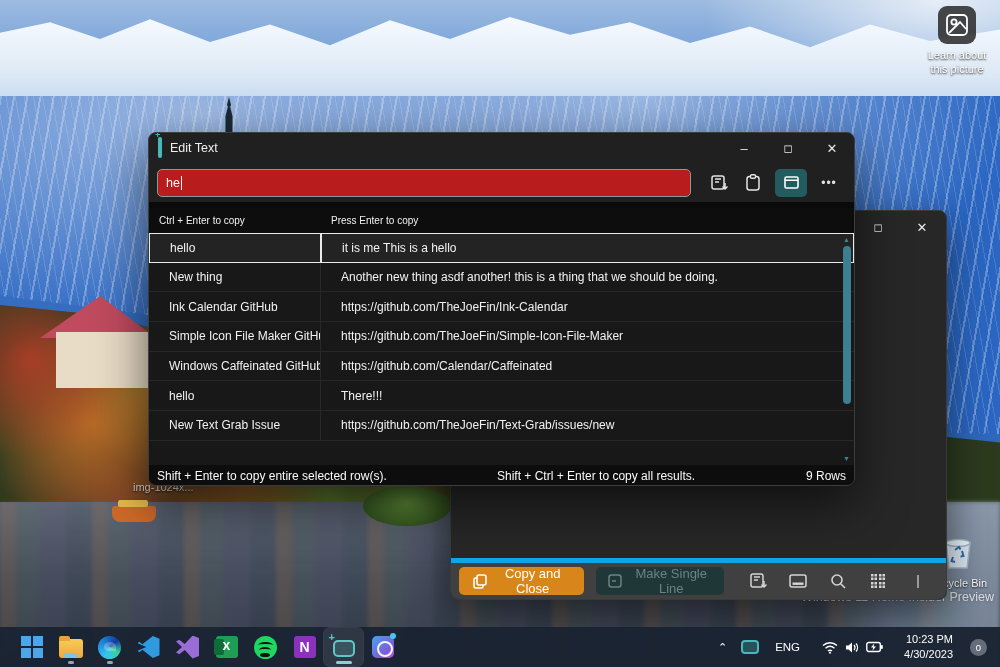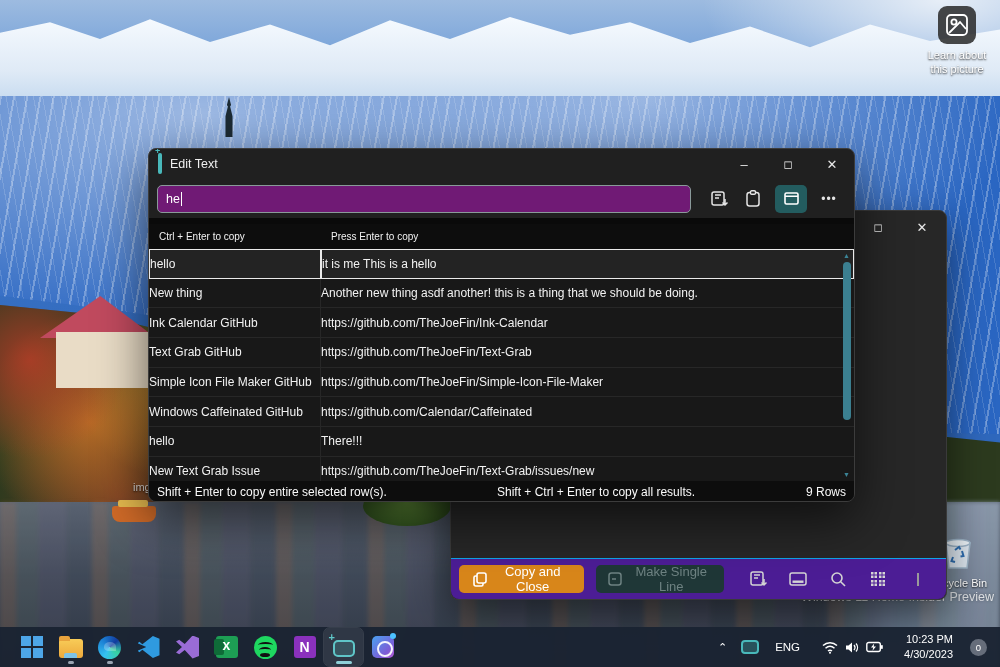--- a/index.html
+++ b/index.html
@@ -67,54 +67,54 @@
   .wm1 { top:590px; } .wm2 { top:607px; }
 
   
   .bg-window { position:absolute; left:450px; top:210px; width:497px; height:390px;
     background:#272727; border-radius:8px; box-shadow:0 14px 40px rgba(0,0,0,.55);
     border:1px solid #3a3a3a; }
   .bg-window .controls { position:absolute; top:0; right:2px; display:flex; }
   .ctrl-btn { width:44px; height:32px; display:flex; align-items:center; justify-content:center;
     color:#e8e8e8; font-size:13px; background:transparent; border:none; }
   .ctrl-max { font-size:11px; }
-  .bottom-bar { position:absolute; left:0; bottom:0; width:100%; height:41px; background:#4c1d95;
-    border-top:1px solid #0ea5e9; border-radius:0 0 8px 8px; display:flex; align-items:center; padding:0 8px; }
+  .bottom-bar { position:absolute; left:0; bottom:0; width:100%; height:41px; background:#404040;
+    border-top:5px solid #0ea5e9; border-radius:0 0 8px 8px; display:flex; align-items:center; padding:0 8px; }
   .btn-orange { height:28px; padding:0 14px; display:flex; align-items:center; gap:8px;
     background:var(--accent-orange); color:#fff; font-size:13px; border:none; border-radius:5px; }
   .btn-teal-dim { height:28px; padding:0 12px; margin-left:12px; display:flex; align-items:center; gap:8px;
     background:#1f3737; color:#6e8282; font-size:13px; border:none; border-radius:5px; }
   .bar-icons { display:flex; margin-left:14px; align-items:center; }
   .bar-icon { width:40px; height:30px; display:flex; align-items:center; justify-content:center; background:none; border:none; }
   .ibar { width:2px; height:13px; background:#9a9a9a; }
 
   
-  .et-window { position:absolute; left:148px; top:148px; width:707px; height:354px;
+  .et-window { position:absolute; left:148px; top:132px; width:707px; height:354px;
     background:#202020; border-radius:8px; box-shadow:0 18px 50px rgba(0,0,0,.6);
     border:1px solid #3c3c3c; color:#f0f0f0; overflow:hidden; }
   .et-title { height:30px; display:flex; align-items:center; padding-left:9px; }
   .et-title .app-icon { margin-right:8px; }
   .tg-frame { width:16px; height:13px; border:2px solid #49b8ba; border-radius:4px; background:rgba(73,184,186,.25); position:relative; }
   .tg-frame::before { content:"+"; position:absolute; left:-5px; top:-9px; color:#49b8ba; font-size:9px; font-weight:bold; }
   .et-title .t-label { font-size:12.5px; }
   .et-title .controls { margin-left:auto; display:flex; }
   .et-toolbar { height:39px; display:flex; align-items:center; padding:0 8px; }
-  .search-box { width:534px; height:28px; background:#701a75; border:1px solid #8a9a9a; border-radius:5px;
+  .search-box { width:534px; height:28px; background:#b91c1c; border:1px solid #8a9a9a; border-radius:5px;
     display:flex; align-items:center; padding:0 8px; font-size:12.5px; color:#fff; }
   .caret { display:inline-block; width:1px; height:14px; background:#fff; margin-left:1px; }
   .tb-icons { margin-left:auto; display:flex; align-items:center; }
   .tb-btn { width:34px; height:28px; display:flex; align-items:center; justify-content:center; background:none; border:none; color:#e4e4e4; }
   .tb-btn.active { background:var(--accent-teal); border-radius:5px; width:32px; margin:0 5px; }
   .dots { font-size:12px; color:#e4e4e4; letter-spacing:1px; }
   .et-gap { height:6px; background:#0a0a0a; }
   .thead { height:25px; background:#0d0d0d; display:grid; grid-template-columns:172px 1fr; align-items:center; font-size:10px; color:#f2f2f2; }
   .thead div { padding-left:10px; }
   .tbody { height:232px; background:#181818; overflow:hidden; position:relative; }
   .trow { height:29.7px; display:grid; grid-template-columns:172px 1fr; border-bottom:1px solid #272727; }
-  .tcell { display:flex; align-items:center; padding:0 0; font-size:12px; color:#f2f2f2;
+  .tcell { display:flex; align-items:center; padding:0 20px; font-size:12px; color:#f2f2f2;
     white-space:nowrap; overflow:hidden; border-right:1px solid #272727; }
   .tcell.val { border-right:none; padding-right:20px; }
   .trow.selected .tcell { border:1.5px solid #eaeaea; background:#232323; }
   .trow.selected { border-bottom:none; }
   .scrollbar { position:absolute; right:1px; top:3px; width:12px; height:226px; }
   .sb-arrow { position:absolute; left:2px; width:8px; color:#3b8496; font-size:7px; line-height:1; }
   .sb-up { top:0; } .sb-down { bottom:0; }
   .sb-thumb { position:absolute; left:2px; top:10px; width:8px; height:158px; background:var(--scrollbar); border-radius:4px; }
   .et-footer { height:22px; background:#0d0d0d; display:flex; align-items:center; font-size:12px; color:#fafafa; padding:0 8px; }
   .ft-mid { position:absolute; left:348px; }
@@ -342,24 +342,20 @@
         </div>
         <div class="trow">
           <div class="tcell key">New thing</div>
           <div class="tcell val">Another new thing asdf another! this is a thing that we should be doing.</div>
         </div>
         <div class="trow">
           <div class="tcell key">Ink Calendar GitHub</div>
           <div class="tcell val">https://github.com/TheJoeFin/Ink-Calendar</div>
         </div>
         <div class="trow">
-          <div class="tcell key">Text Grab GitHub</div>
-          <div class="tcell val">https://github.com/TheJoeFin/Text-Grab</div>
-        </div>
-        <div class="trow">
           <div class="tcell key">Simple Icon File Maker GitHub</div>
           <div class="tcell val">https://github.com/TheJoeFin/Simple-Icon-File-Maker</div>
         </div>
         <div class="trow">
           <div class="tcell key">Windows Caffeinated GitHub</div>
           <div class="tcell val">https://github.com/Calendar/Caffeinated</div>
         </div>
         <div class="trow">
           <div class="tcell key">hello</div>
           <div class="tcell val">There!!!</div>

